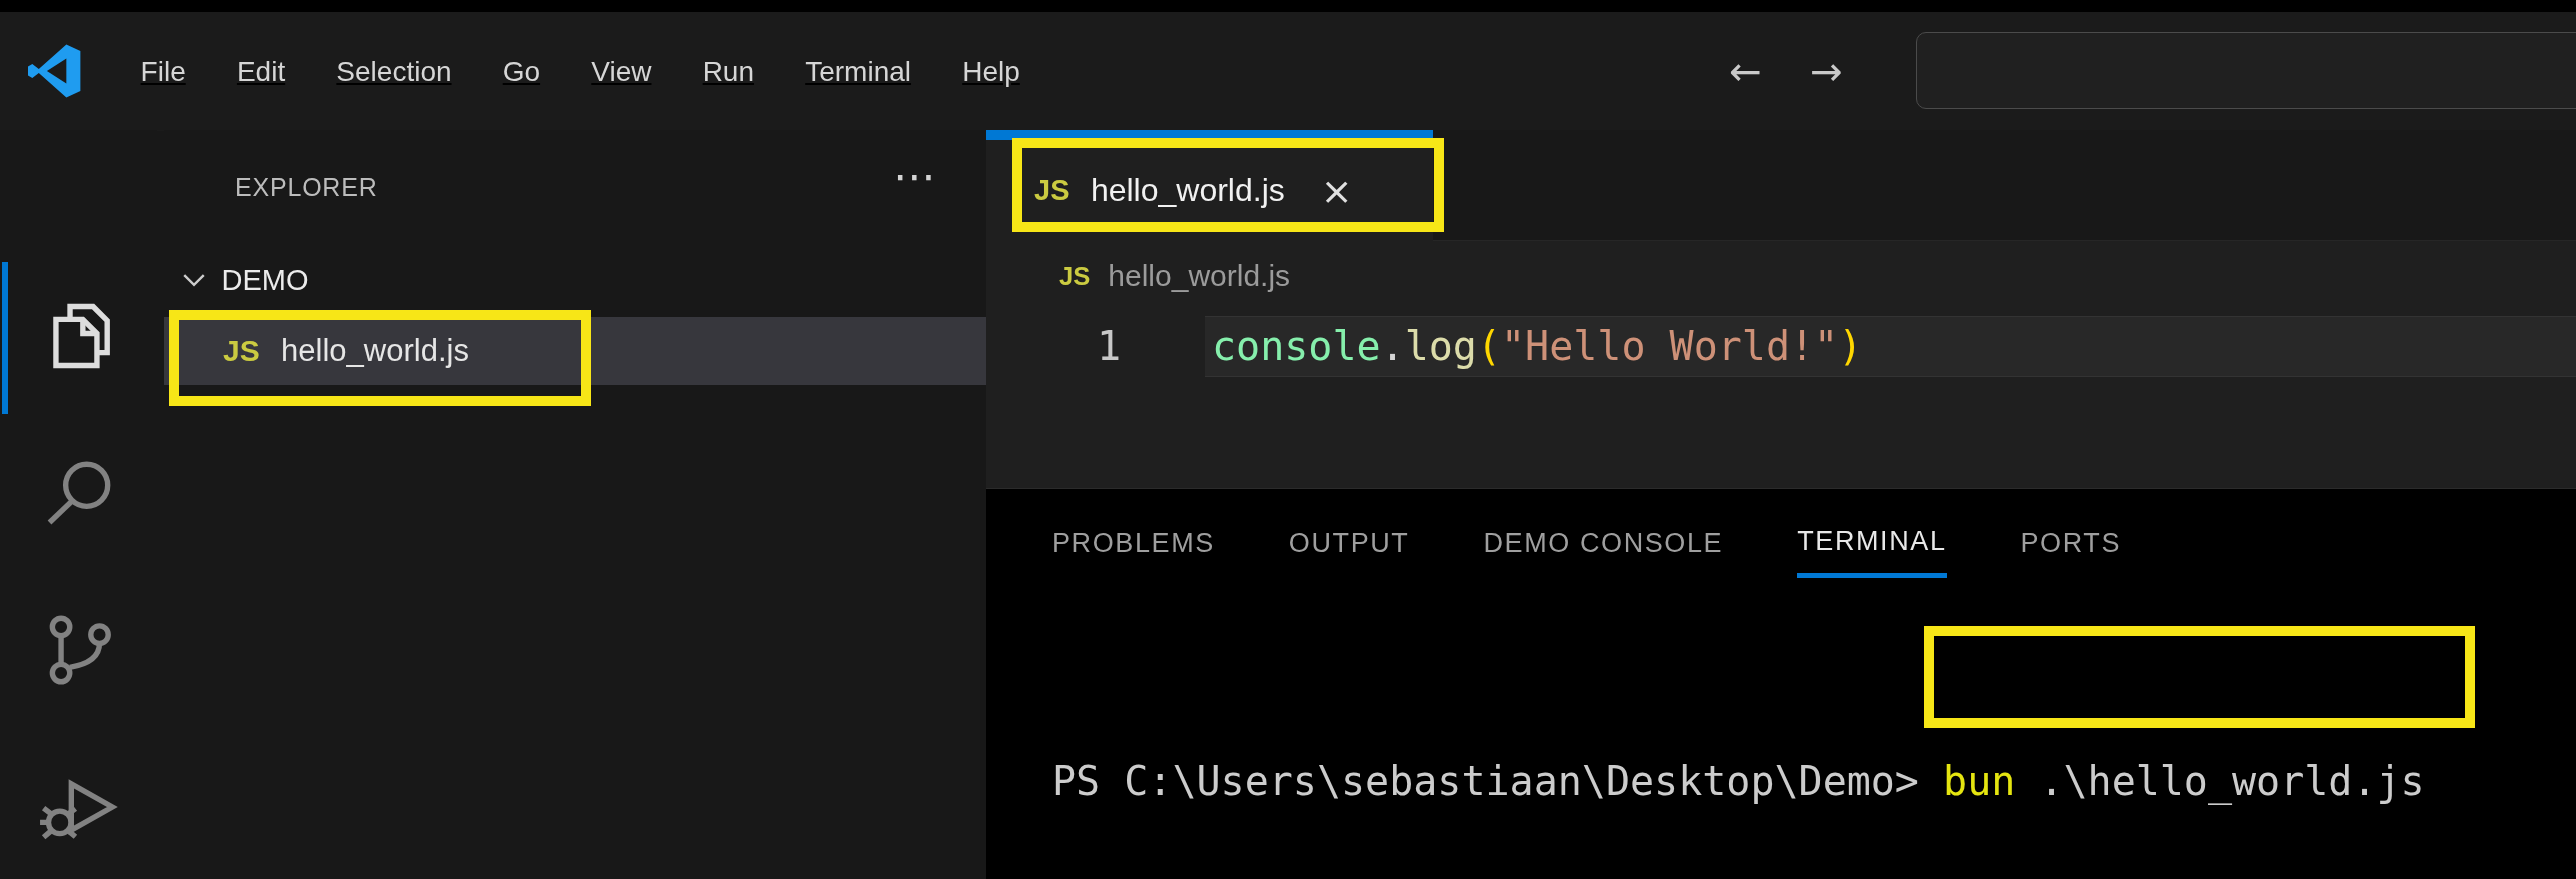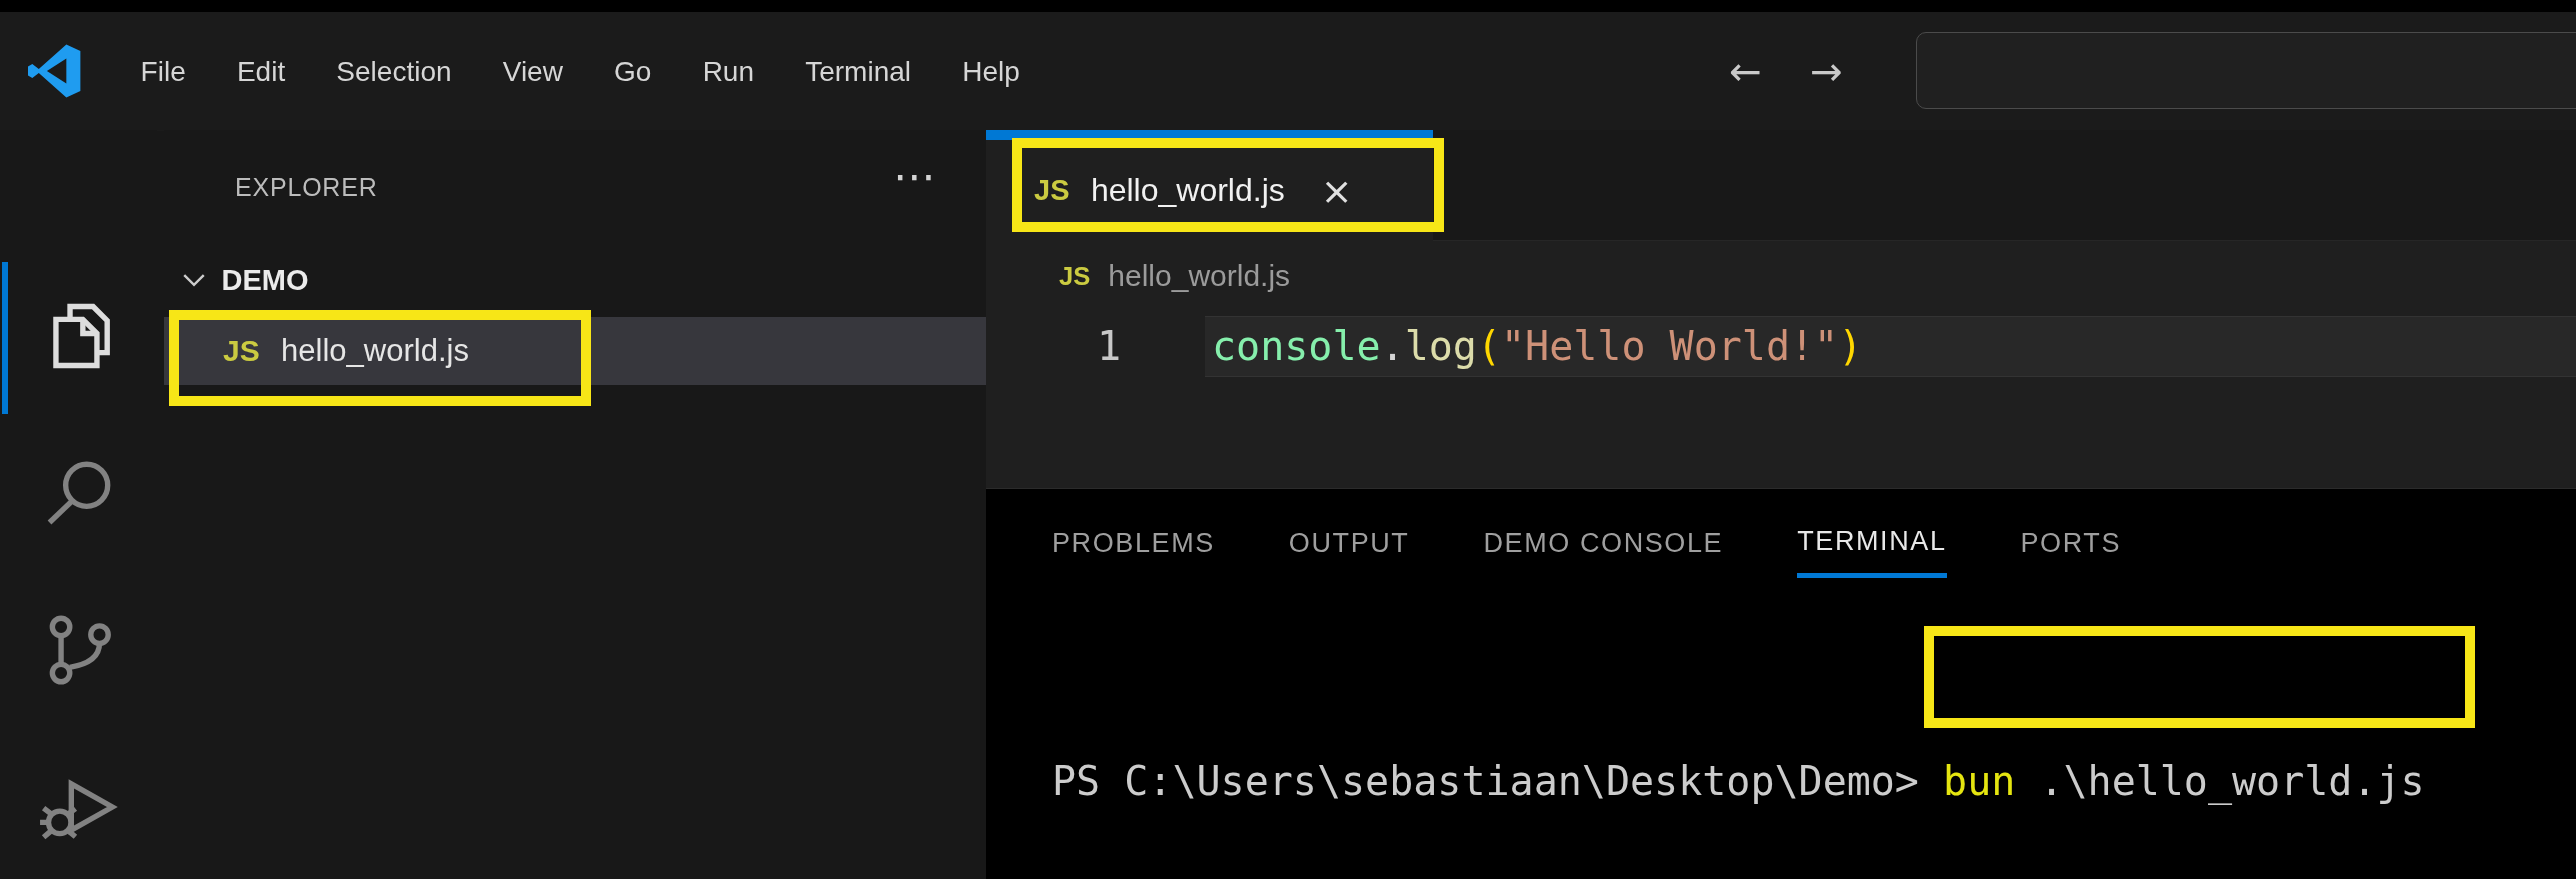--- a/index.html
+++ b/index.html
@@ -5,38 +5,38 @@
   html,body{margin:0;padding:0;}
   body{
     width:2576px;height:880px;position:relative;overflow:hidden;
     background:#181818;font-family:"Liberation Sans",sans-serif;
     -webkit-font-smoothing:antialiased;
   }
   
   .top-strip{position:absolute;left:0;top:0;width:2576px;height:11.5px;background:#000;}
   .titlebar{position:absolute;left:0;top:11.5px;width:2576px;height:119px;background:#1b1b1b;display:flex;align-items:center;}
   .logo{width:54px;height:54px;margin-left:28px;flex:none;}
-  .menu{display:flex;margin-left:33px;}
+  .menu{display:flex;margin-left:33px;text-decoration:underline;}
   .menu-item{font-size:28px;color:#d6d6d6;padding:0 25.6px;line-height:119px;height:119px;}
   .nav-arrows{position:absolute;left:1729px;top:0;height:119px;display:flex;align-items:center;gap:48px;font-size:39px;color:#c9c9c9;font-family:"DejaVu Sans",sans-serif;}
   .search-box{position:absolute;left:1916px;top:20px;width:684px;height:77px;background:#202020;border:1.6px solid #4b4b4b;border-radius:10px;box-sizing:border-box;}
   
   .activitybar{position:absolute;left:0;top:130px;width:157px;height:749px;background:#181818;}
   .ab-item{position:absolute;left:0;width:157px;height:82px;display:flex;align-items:center;justify-content:center;}
   .ab-item svg{width:82px;height:82px;}
   .ab-stroke{fill:none;stroke:#828282;stroke-width:2.1;}
   .ab-item.active .ab-stroke{stroke:#dddddd;}
   .ab-indicator{position:absolute;left:1.6px;top:132px;width:6.6px;height:152px;background:#0078d4;}
   
   .sidebar{position:absolute;left:164px;top:130px;width:829px;height:749px;background:#181818;border-right:1.6px solid #2a2a2a;box-sizing:border-box;}
   .sidebar-title{position:absolute;left:71px;top:43px;font-size:25px;letter-spacing:0.8px;color:#bcbcbc;}
   .sidebar-more{position:absolute;left:729px;top:25px;font-size:43px;color:#d4d4d4;line-height:43px;font-family:"DejaVu Sans",sans-serif;}
   .section-row{position:absolute;left:0;top:121px;width:828px;height:58px;display:flex;align-items:center;}
   .section-chevron{margin-left:16.5px;flex:none;display:flex;}
-  .section-label{margin-left:15px;font-size:29px;font-weight:bold;color:#ebebeb;}
+  .section-label{margin-left:15px;font-size:29px;font-weight:normal;color:#ebebeb;}
   .file-row{position:absolute;left:0;top:187px;width:828px;height:68px;background:#37373d;display:flex;align-items:center;}
   .js-badge{font-weight:bold;color:#cbcb41;}
   .file-row .js-badge{margin-left:59px;font-size:30px;}
   .file-row .file-label{margin-left:21.4px;font-size:31px;color:#e6e6e6;}
   
   .main{position:absolute;left:986px;top:130px;width:1590px;height:749px;background:#1f1f1f;}
   .tabbar{position:absolute;left:0;top:0;width:1590px;height:111px;background:#181818;border-bottom:1.6px solid #262626;box-sizing:border-box;}
   .tab{position:absolute;left:0;top:0;width:447px;height:111px;background:#1f1f1f;border-top:10.7px solid #0078d4;box-sizing:border-box;display:flex;align-items:center;}
   .tab .js-badge{margin-left:48px;font-size:29px;}
   .tab-label{margin-left:21.4px;font-size:32px;color:#f1f1f1;}
@@ -73,22 +73,22 @@
 <div class="top-strip"></div>
 
 <div class="titlebar">
   <svg class="logo" viewBox="0 0 100 100">
     <path fill="#1f9cf0" fill-rule="evenodd" d="M71 1 L97 13 V87 L71 99 L20 53.5 L8 63 L0 58.5 V41.5 L8 37 L20 46.5 Z M71 27 L35 50 L71 73 Z"></path>
   </svg>
   <div class="menu">
     <div class="menu-item">File</div>
     <div class="menu-item">Edit</div>
     <div class="menu-item">Selection</div>
+    <div class="menu-item">Go</div>
     <div class="menu-item">View</div>
-    <div class="menu-item">Go</div>
     <div class="menu-item">Run</div>
     <div class="menu-item">Terminal</div>
     <div class="menu-item">Help</div>
   </div>
   <div class="nav-arrows">
     <span>←</span>
     <span>→</span>
   </div>
   <div class="search-box"></div>
 </div>

